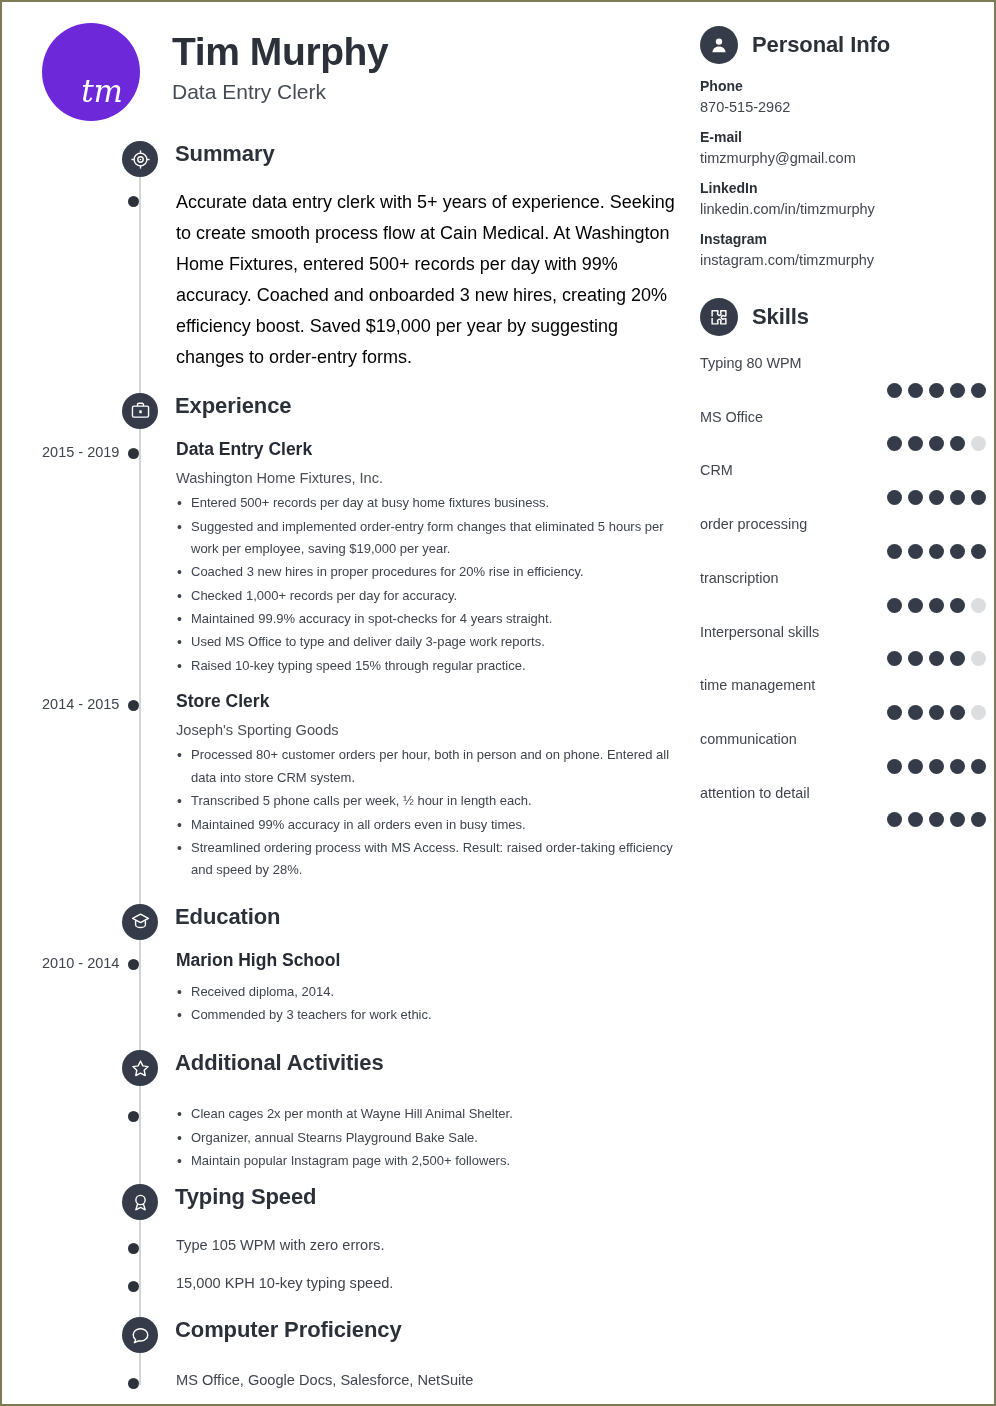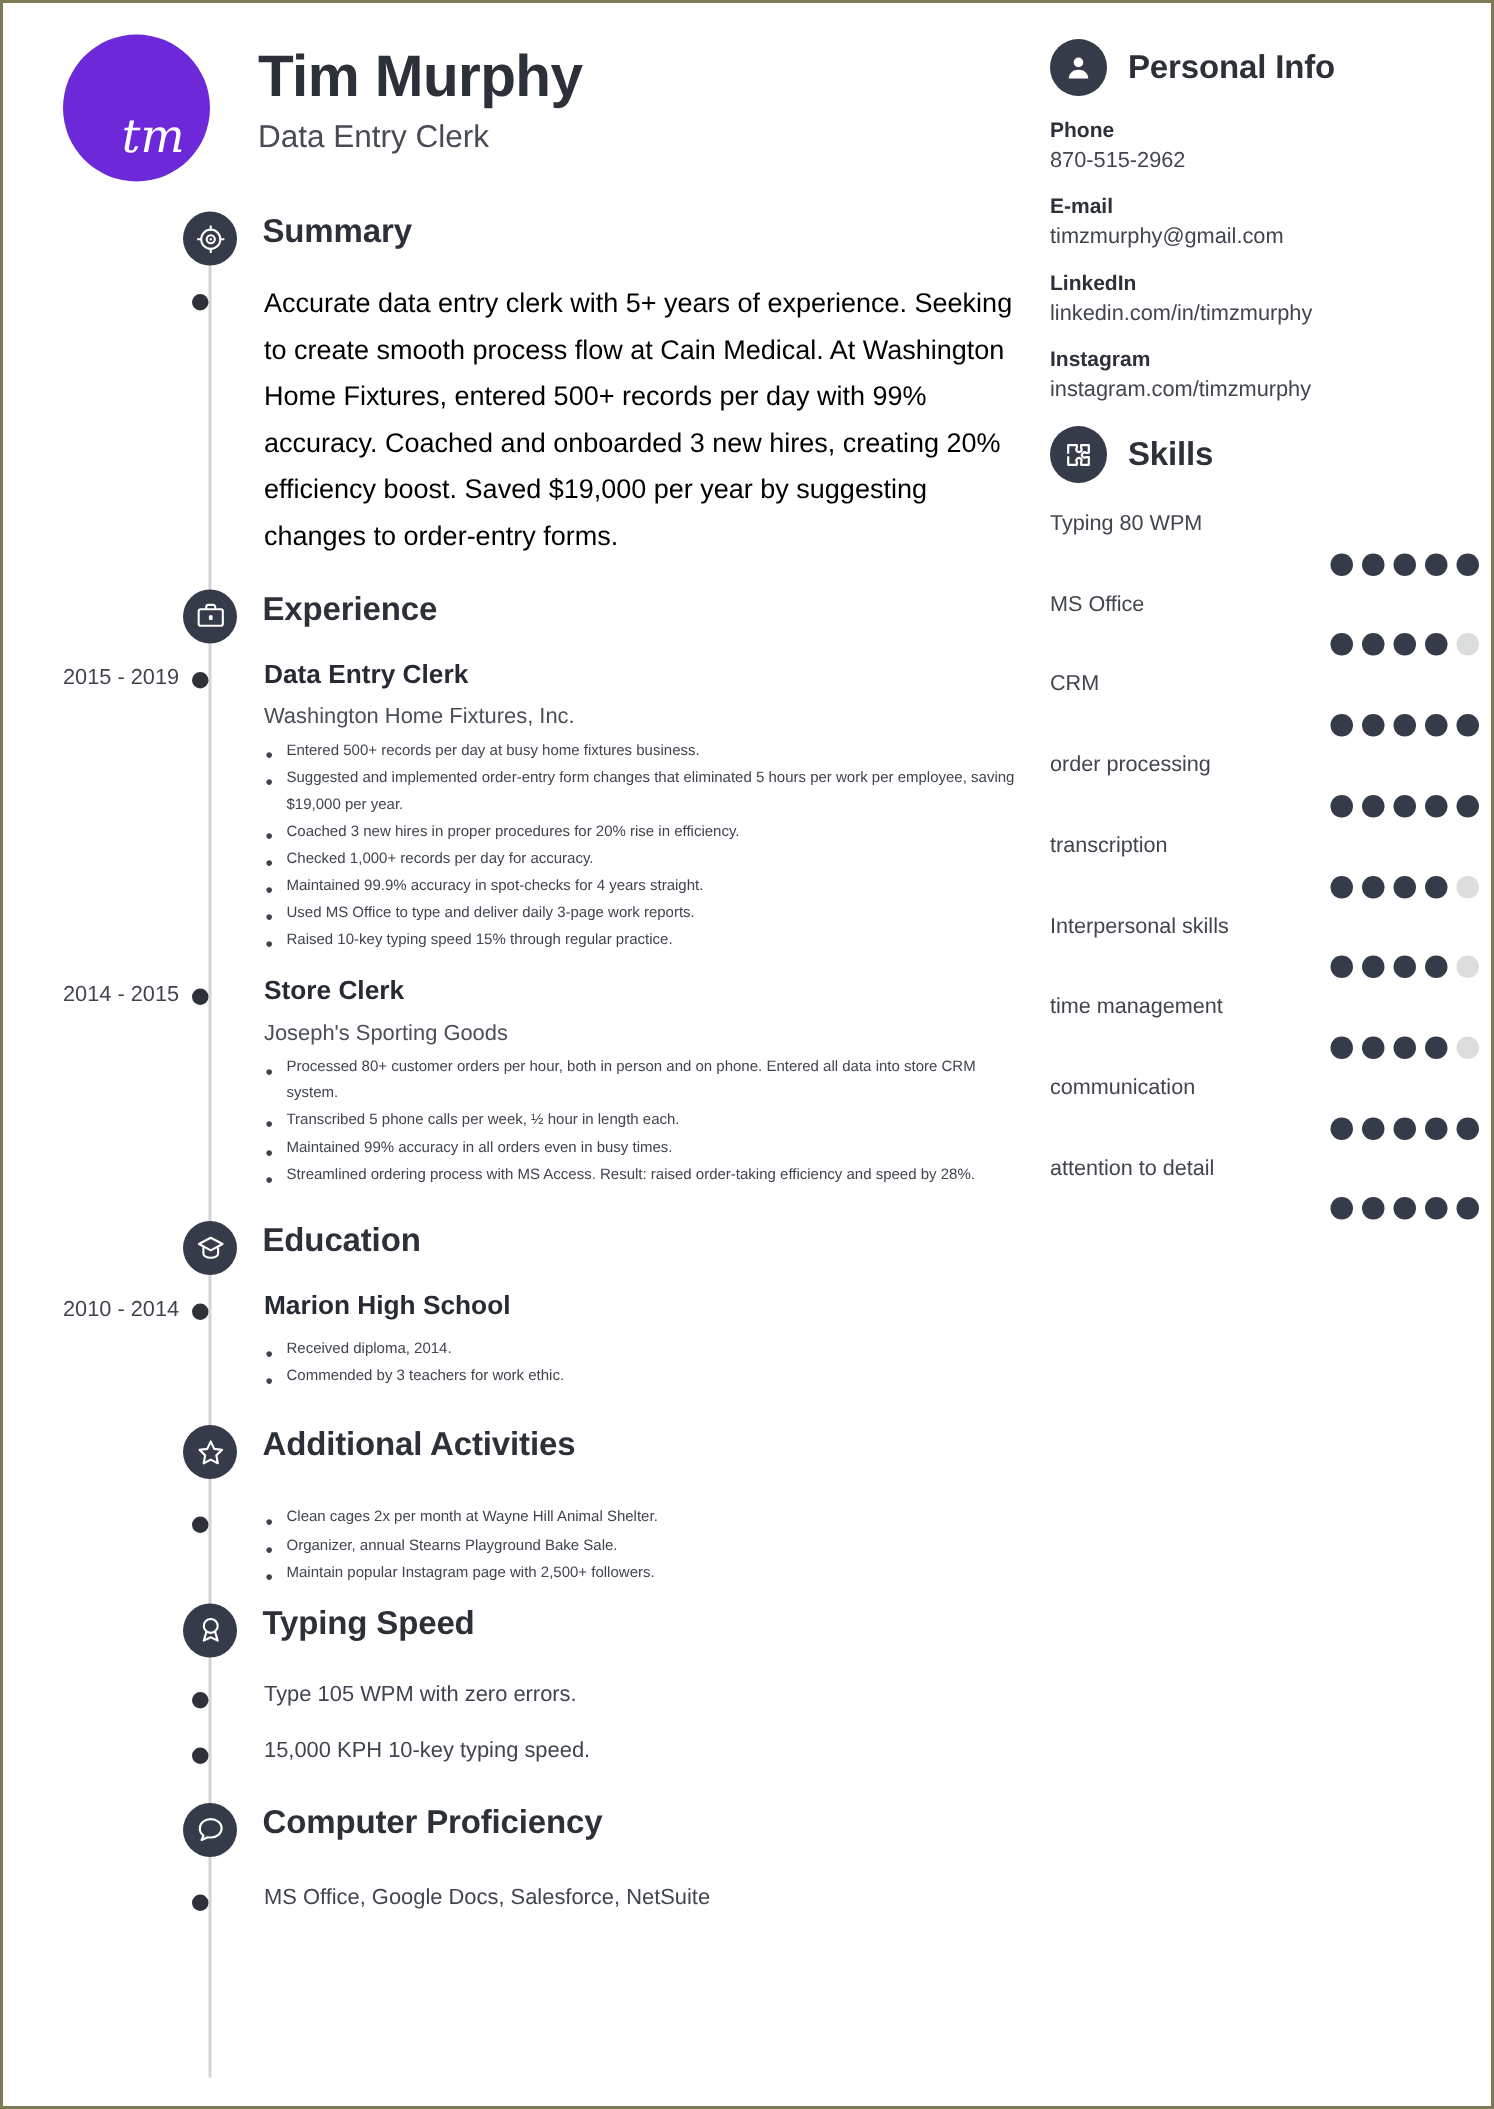--- a/index.html
+++ b/index.html
@@ -164,21 +164,21 @@
     margin-top: 8px;
     line-height: 1.4;
   }
   ul.blist {
     list-style: none;
     margin-top: 4px;
   }
   ul.blist li {
     position: relative;
     padding-left: 15px;
-    font-size: 10px;
+    font-size: 13px;
     color: #3f444e;
     line-height: 1.72;
     margin-top: 1px;
   }
   ul.blist li::before {
     content: "\2022";
     position: absolute;
     left: 1px; top: -1px;
     color: #3f444e;
     font-size: 14px;
@@ -464,21 +464,21 @@
     </div>
     <div class="info-block">
       <div class="info-label">LinkedIn</div>
       <div class="info-value">linkedin.com/in/timzmurphy</div>
     </div>
     <div class="info-block">
       <div class="info-label">Instagram</div>
       <div class="info-value">instagram.com/timzmurphy</div>
     </div>
 
-    <div class="r-section-head" style="margin-top:16px;">
+    <div class="r-section-head" style="margin-top:30px;">
       <div class="r-icon">
         <svg width="22" height="22" viewBox="0 0 24 24" fill="none" stroke="#ffffff" stroke-width="1.6" stroke-linejoin="round">
           <path d="M4.5 13.2v6.3h6.3v-2.0a1.9 1.9 0 1 1 3.1 0v2.0h5.6v-5.6h-2.0a1.9 1.9 0 1 1 0-3.1h2.0V5.2h-5.6v2.0a1.9 1.9 0 1 1-3.1 0V5.2H4.5v6.3"></path>
         </svg>
       </div>
       <div class="r-title">Skills</div>
     </div>
 
     <div class="skills-wrap">
 

